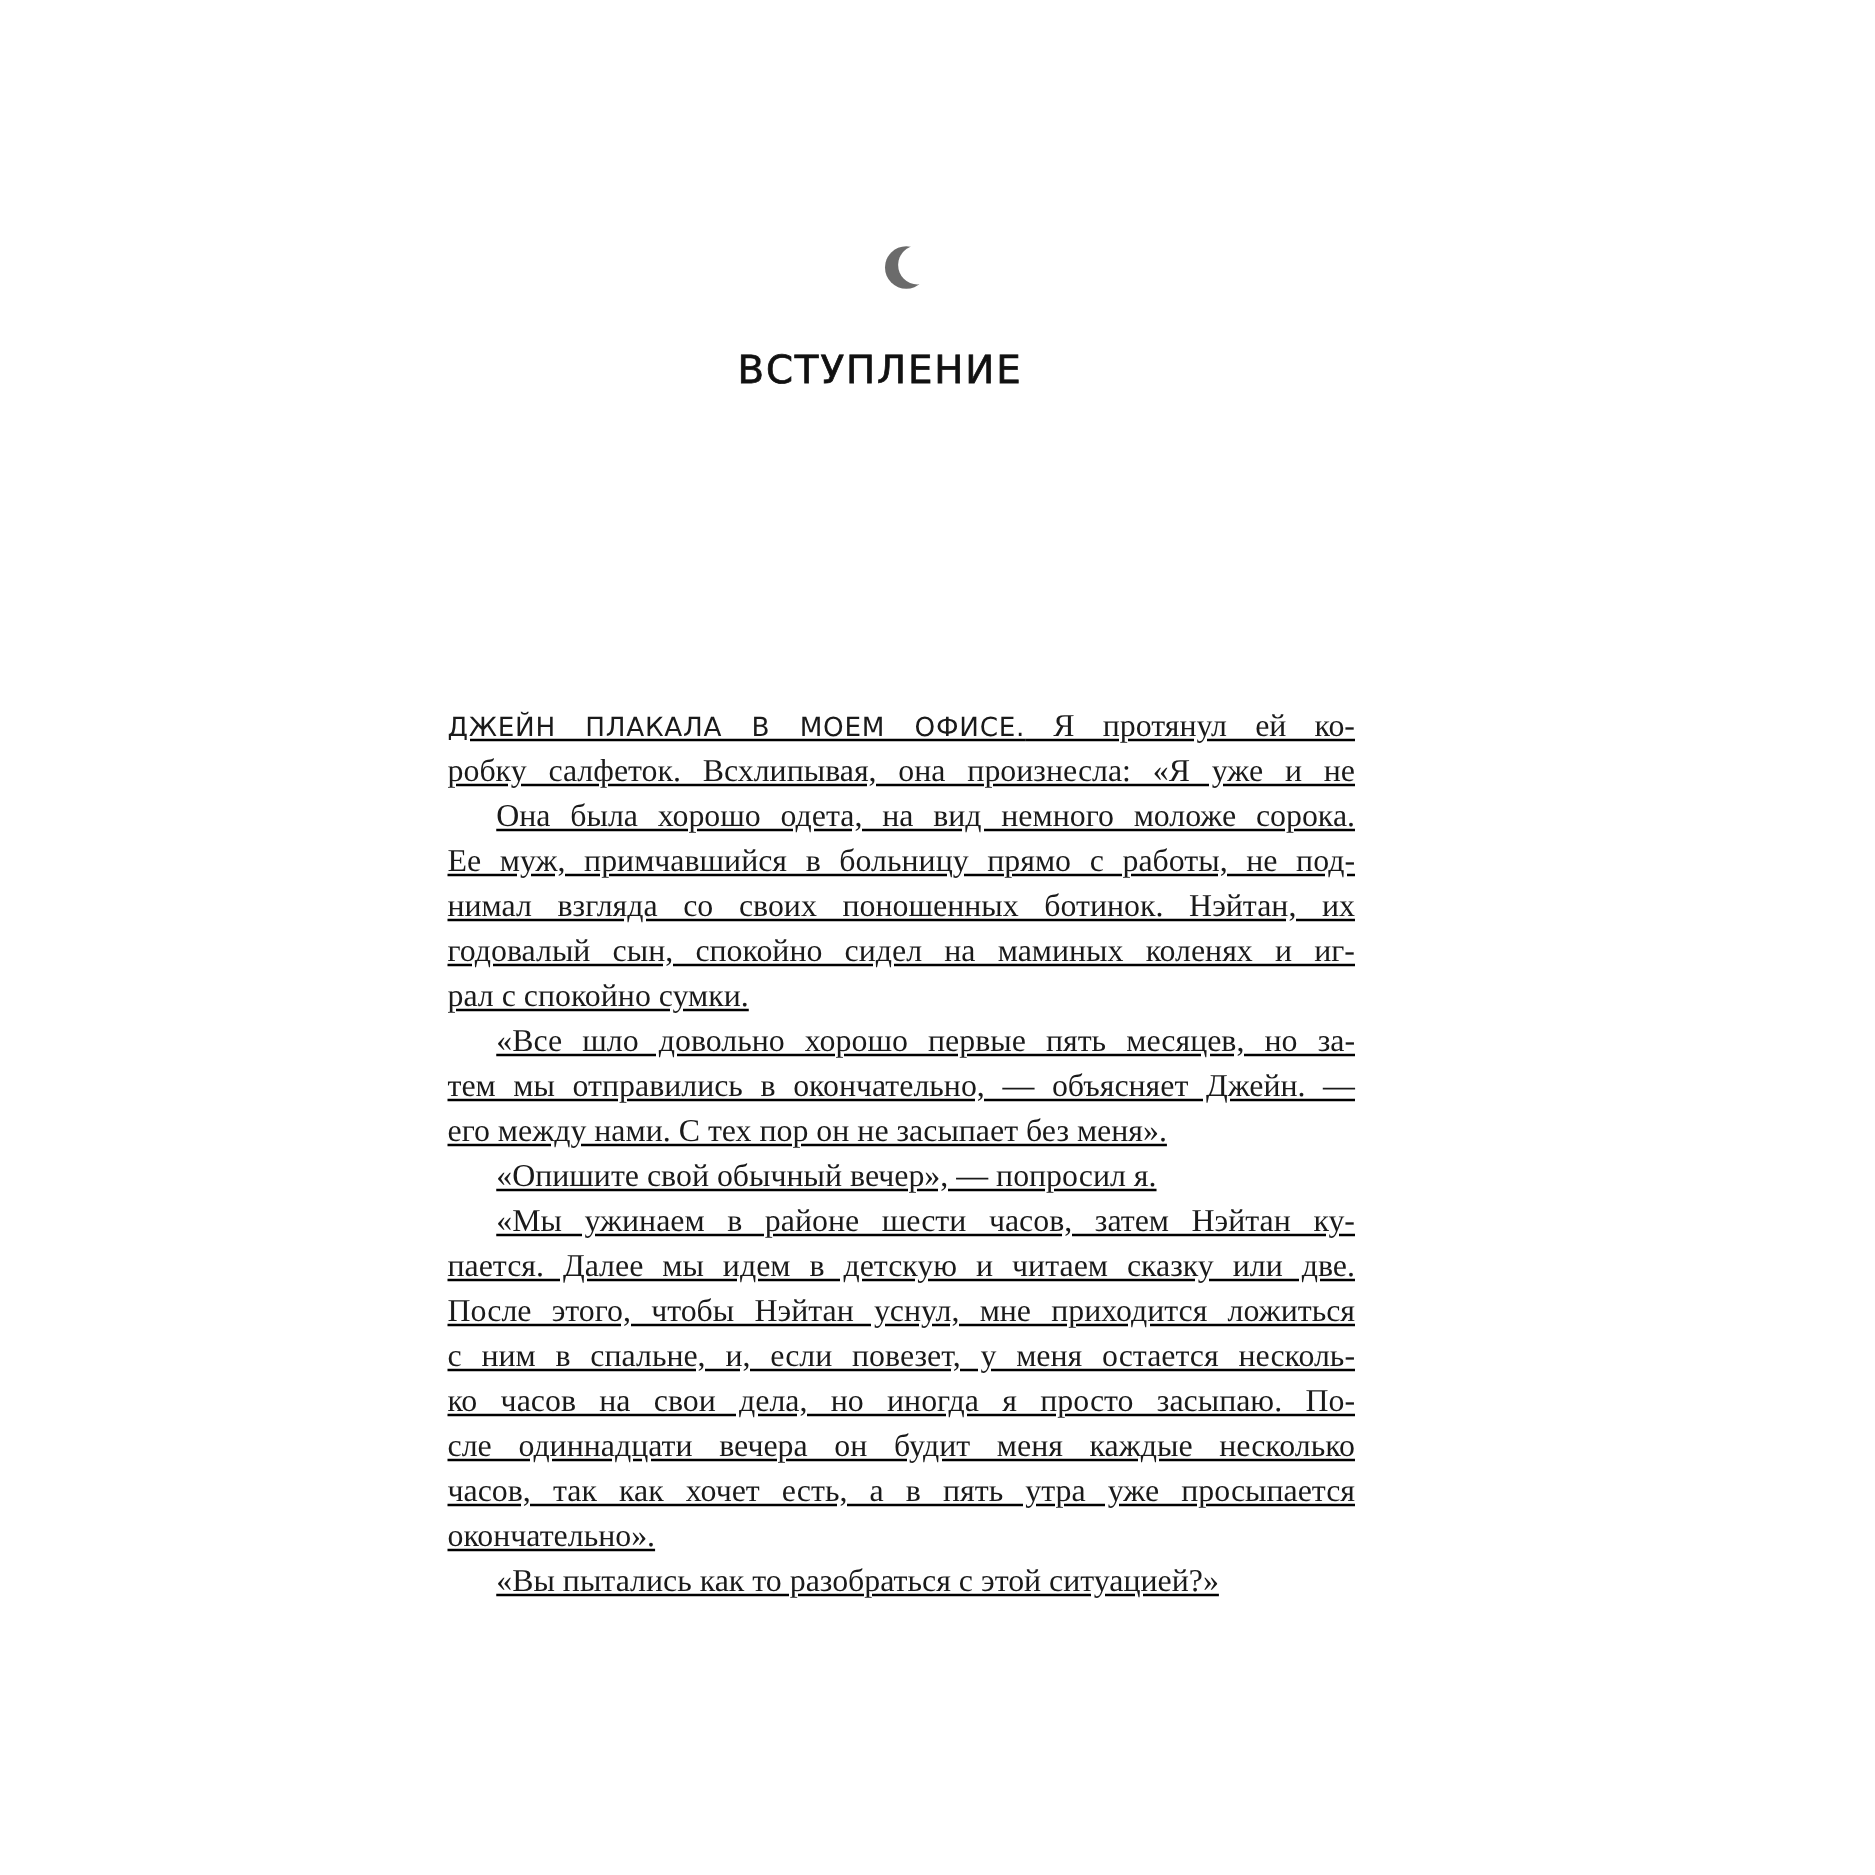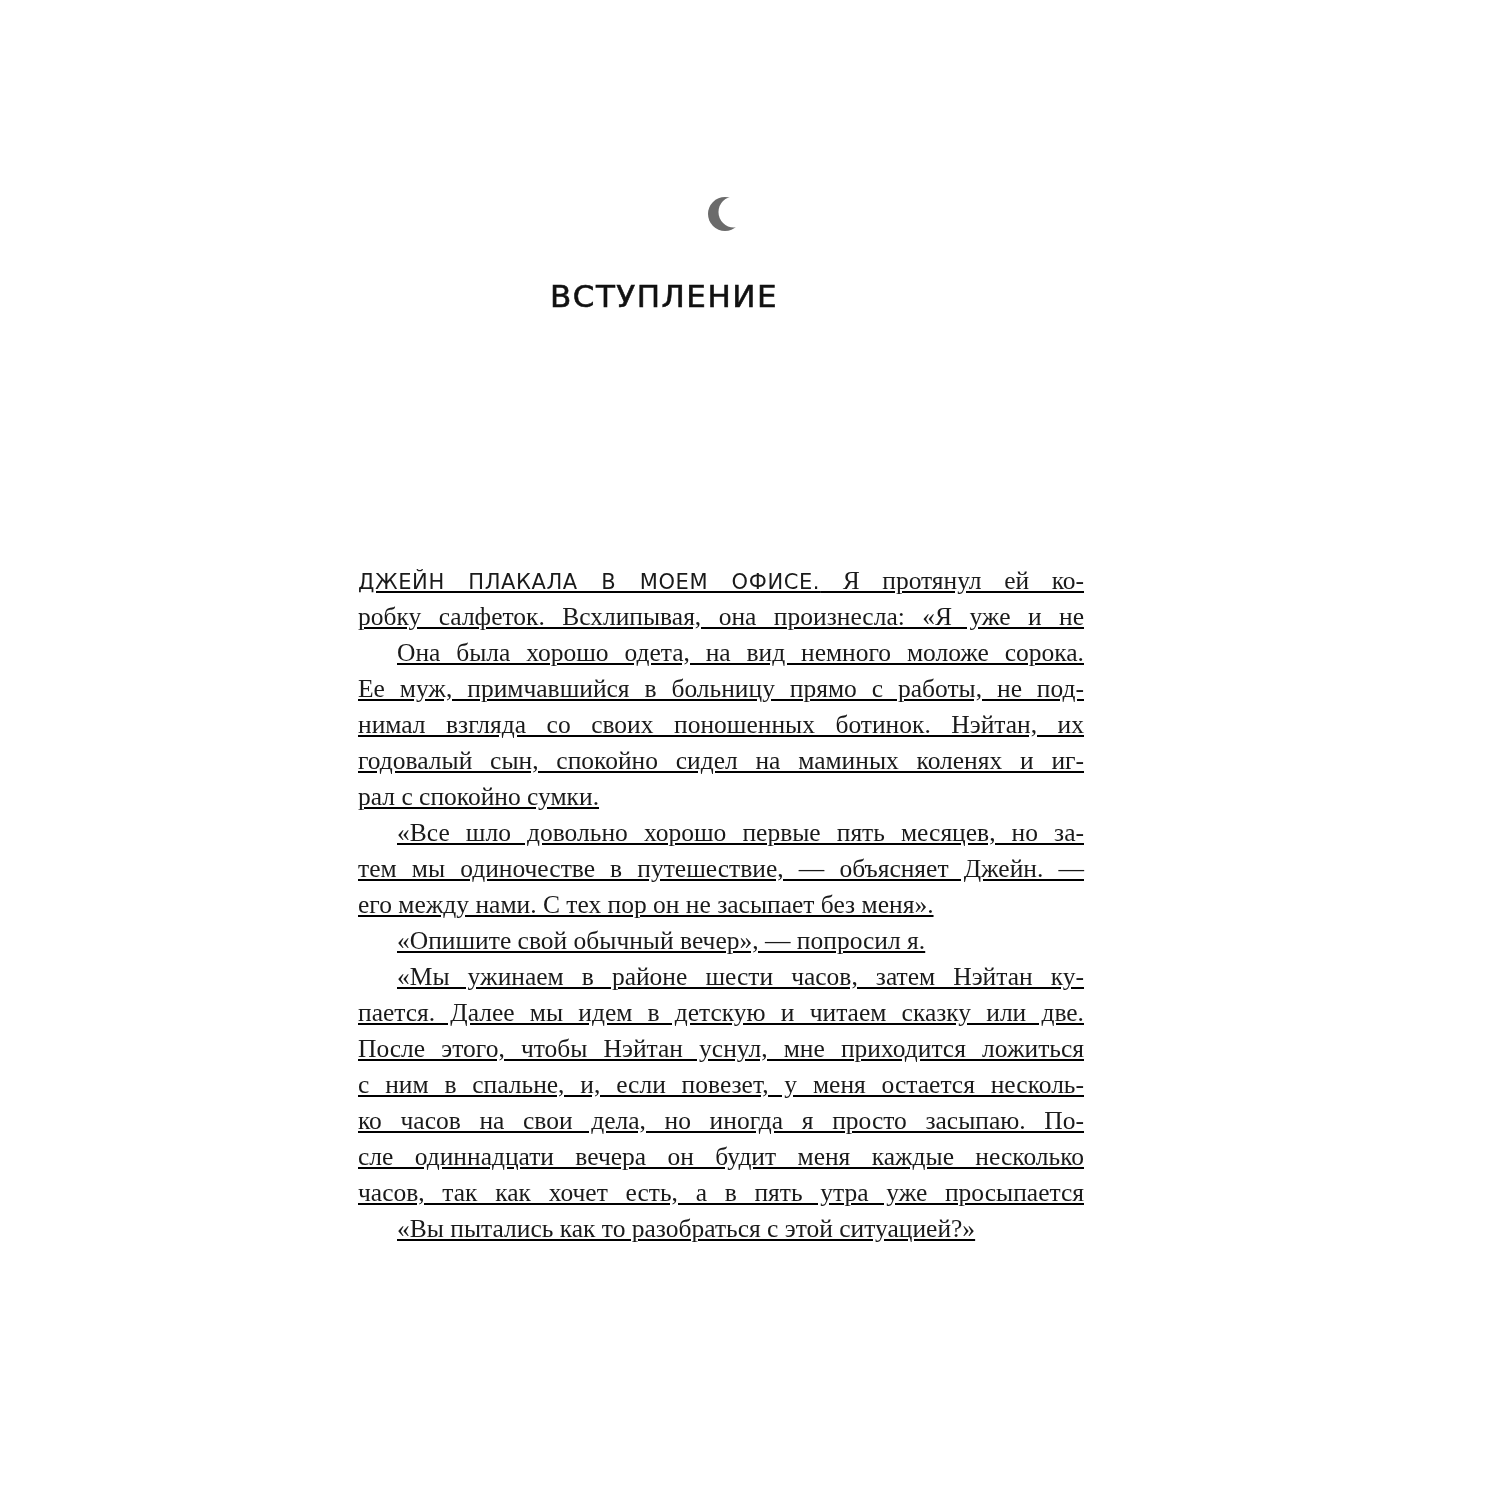--- a/index.html
+++ b/index.html
@@ -2,21 +2,21 @@
 <html><head>
 <meta charset="utf-8">
 <style>
   html, body { margin: 0; padding: 0; background: #ffffff; }
   body { width: 1500px; height: 1500px; position: relative; overflow: hidden; }
   .page { position: absolute; left: 0; top: 0; width: 1500px; height: 1500px; background: #fff; }
   .moon { position: absolute; left: 704px; top: 193px; width: 42px; height: 42px; }
   .title {
     position: absolute; left: 0; width: 1328px; top: 278px; text-align: center;
     font-family: "DejaVu Sans", sans-serif; font-size: 31px; font-weight: normal;
-    letter-spacing: 1.5px; color: #111; -webkit-text-stroke: 0.6px #111;
+    letter-spacing: 1.5px; color: #111; padding-left: 40px; -webkit-text-stroke: 0.6px #111;
   }
   .body-text { position: absolute; left: 358px; top: 563px; width: 726px; text-decoration: underline; }
   .line {
     height: 36px; line-height: 36px; white-space: nowrap;
     font-family: "Liberation Serif", serif; font-size: 25.5px; color: #1a1a1a;
     text-align: justify; text-align-last: justify; overflow: visible;
   }
   .line.last { text-align-last: left; }
   .line.indent { padding-left: 39px; }
   .caps {
@@ -43,25 +43,26 @@
 
   <div class="body-text">
     <div class="line"><span class="caps">ДЖЕЙН ПЛАКАЛА В МОЕМ ОФИСЕ.</span><span> Я протянул ей ко-</span></div>
     <div class="line">робку салфеток. Всхлипывая, она произнесла: «Я уже и не</div>
     <div class="line indent">Она была хорошо одета, на вид немного моложе сорока.</div>
     <div class="line">Ее муж, примчавшийся в больницу прямо с работы, не под-</div>
     <div class="line">нимал взгляда со своих поношенных ботинок. Нэйтан, их</div>
     <div class="line">годовалый сын, спокойно сидел на маминых коленях и иг-</div>
     <div class="line last">рал с спокойно сумки.</div>
     <div class="line indent">«Все шло довольно хорошо первые пять месяцев, но за-</div>
-    <div class="line">тем мы одиночестве в путешествие, — объясняет Джейн. —</div>
+    <div class="line">тем мы отправились в окончательно, — объясняет Джейн. —</div>
     <div class="line last">его между нами. С тех пор он не засыпает без меня».</div>
     <div class="line indent last">«Опишите свой обычный вечер», — попросил я.</div>
     <div class="line indent">«Мы ужинаем в районе шести часов, затем Нэйтан ку-</div>
     <div class="line">пается. Далее мы идем в детскую и читаем сказку или две.</div>
     <div class="line">После этого, чтобы Нэйтан уснул, мне приходится ложиться</div>
     <div class="line">с ним в спальне, и, если повезет, у меня остается несколь-</div>
     <div class="line">ко часов на свои дела, но иногда я просто засыпаю. По-</div>
     <div class="line">сле одиннадцати вечера он будит меня каждые несколько</div>
     <div class="line">часов, так как хочет есть, а в пять утра уже просыпается</div>
+    <div class="line last">окончательно».</div>
     <div class="line indent last">«Вы пытались как то разобраться с этой ситуацией?»</div>
   </div>
 </div>
 
 </body></html>

